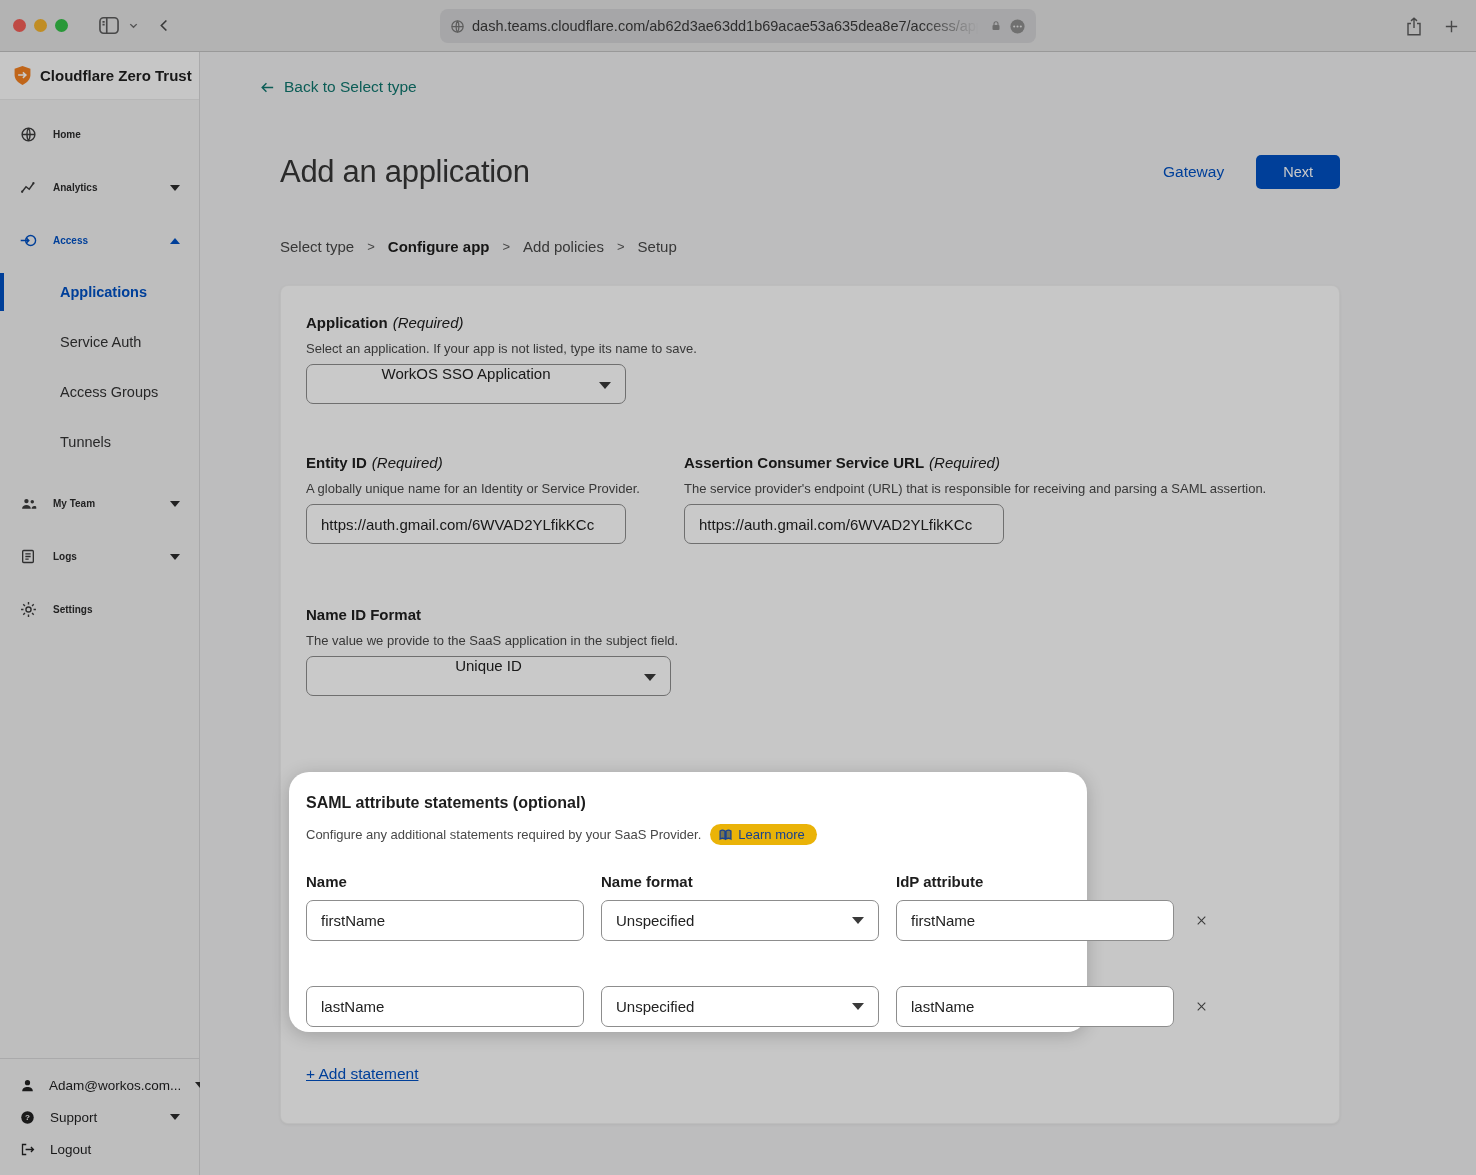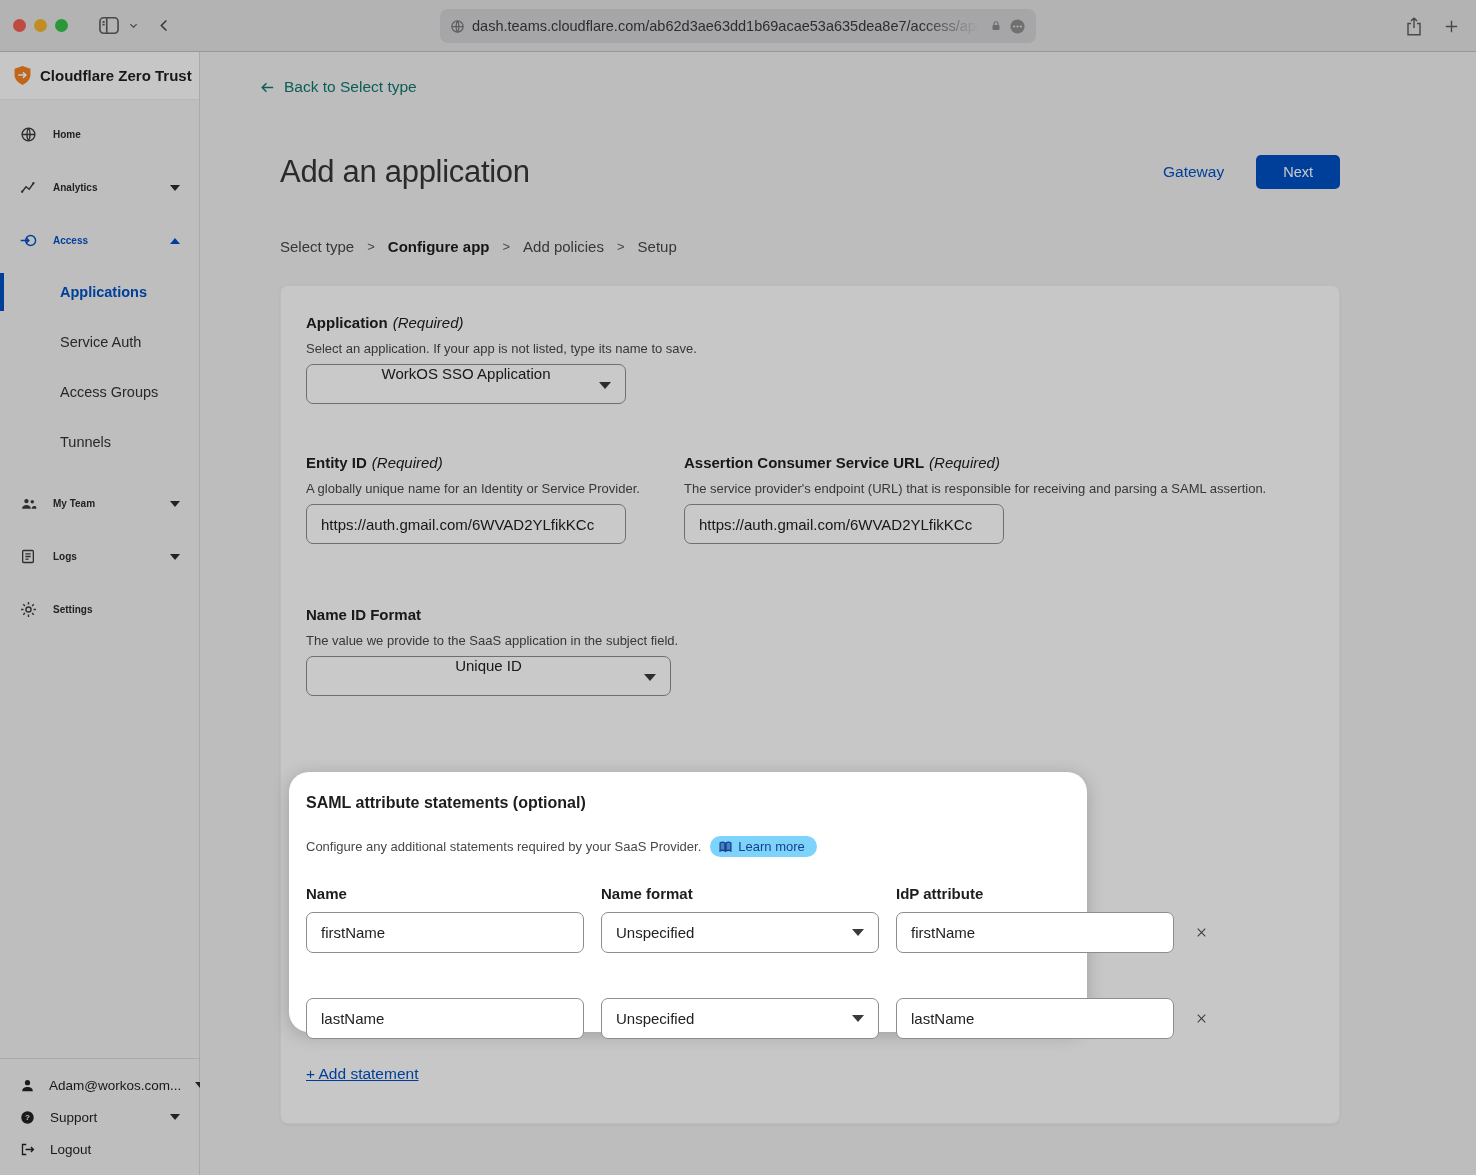--- a/index.html
+++ b/index.html
@@ -77,23 +77,23 @@
            border-top:7.5px solid #3a3a3a; margin-left:auto; }
   .mt8 { margin-top:8px;flex-direction:column; } .w320 { width:320px; } .w365 { width:365px; }
   .two-col { display:grid; grid-template-columns:378px 1fr; margin-top:50px; }
   .nameid-sec { margin-top:62px; }
 
   
   .spotlight { position:relative; z-index:60; margin:76px 0 0 -17px; width:798px; height:260px;
                background:#fff; border-radius:20px; padding:22px 17px 0;
                box-shadow:0 3px 18px rgba(0,0,0,.20); }
   .saml-title { font-size:16px; font-weight:bold; color:#1d1d1d; }
-  .saml-help-row { display:flex; align-items:center; gap:9px; margin-top:24px; }
+  .saml-help-row { display:flex; align-items:center; gap:9px; margin-top:12px; }
   .saml-help { font-size:13px; color:#484848; }
-  .learn-pill { display:flex; align-items:center; gap:6px; background:#7dd3fc; color:#17418f;
+  .learn-pill { display:flex; align-items:center; gap:6px; background:#eab308; color:#17418f;
                 border-radius:11px; padding:3px 12px 3px 9px; font-size:13px; cursor:pointer; }
   .learn-pill svg { display:block; }
   .saml-grid { display:grid; grid-template-columns:278px 278px 278px 1fr; column-gap:17px; align-items:center; }
   .saml-grid.heads { margin-top:28px; }
   .saml-grid.row1 { margin-top:10px; } .saml-grid.row2 { margin-top:45px; }
   .col-label { font-size:15px; font-weight:bold; color:#1d1d1d; }
   .saml-grid .input, .saml-grid .selectbox { height:41px; width:278px; }
   .x-btn { justify-self:center; background:none; border:none; color:#3c3c3c; cursor:pointer; padding:4px; display:flex; }
 
   .add-statement { display:inline-block; margin-top:33px; color:#0051c3; font-size:15.5px;

